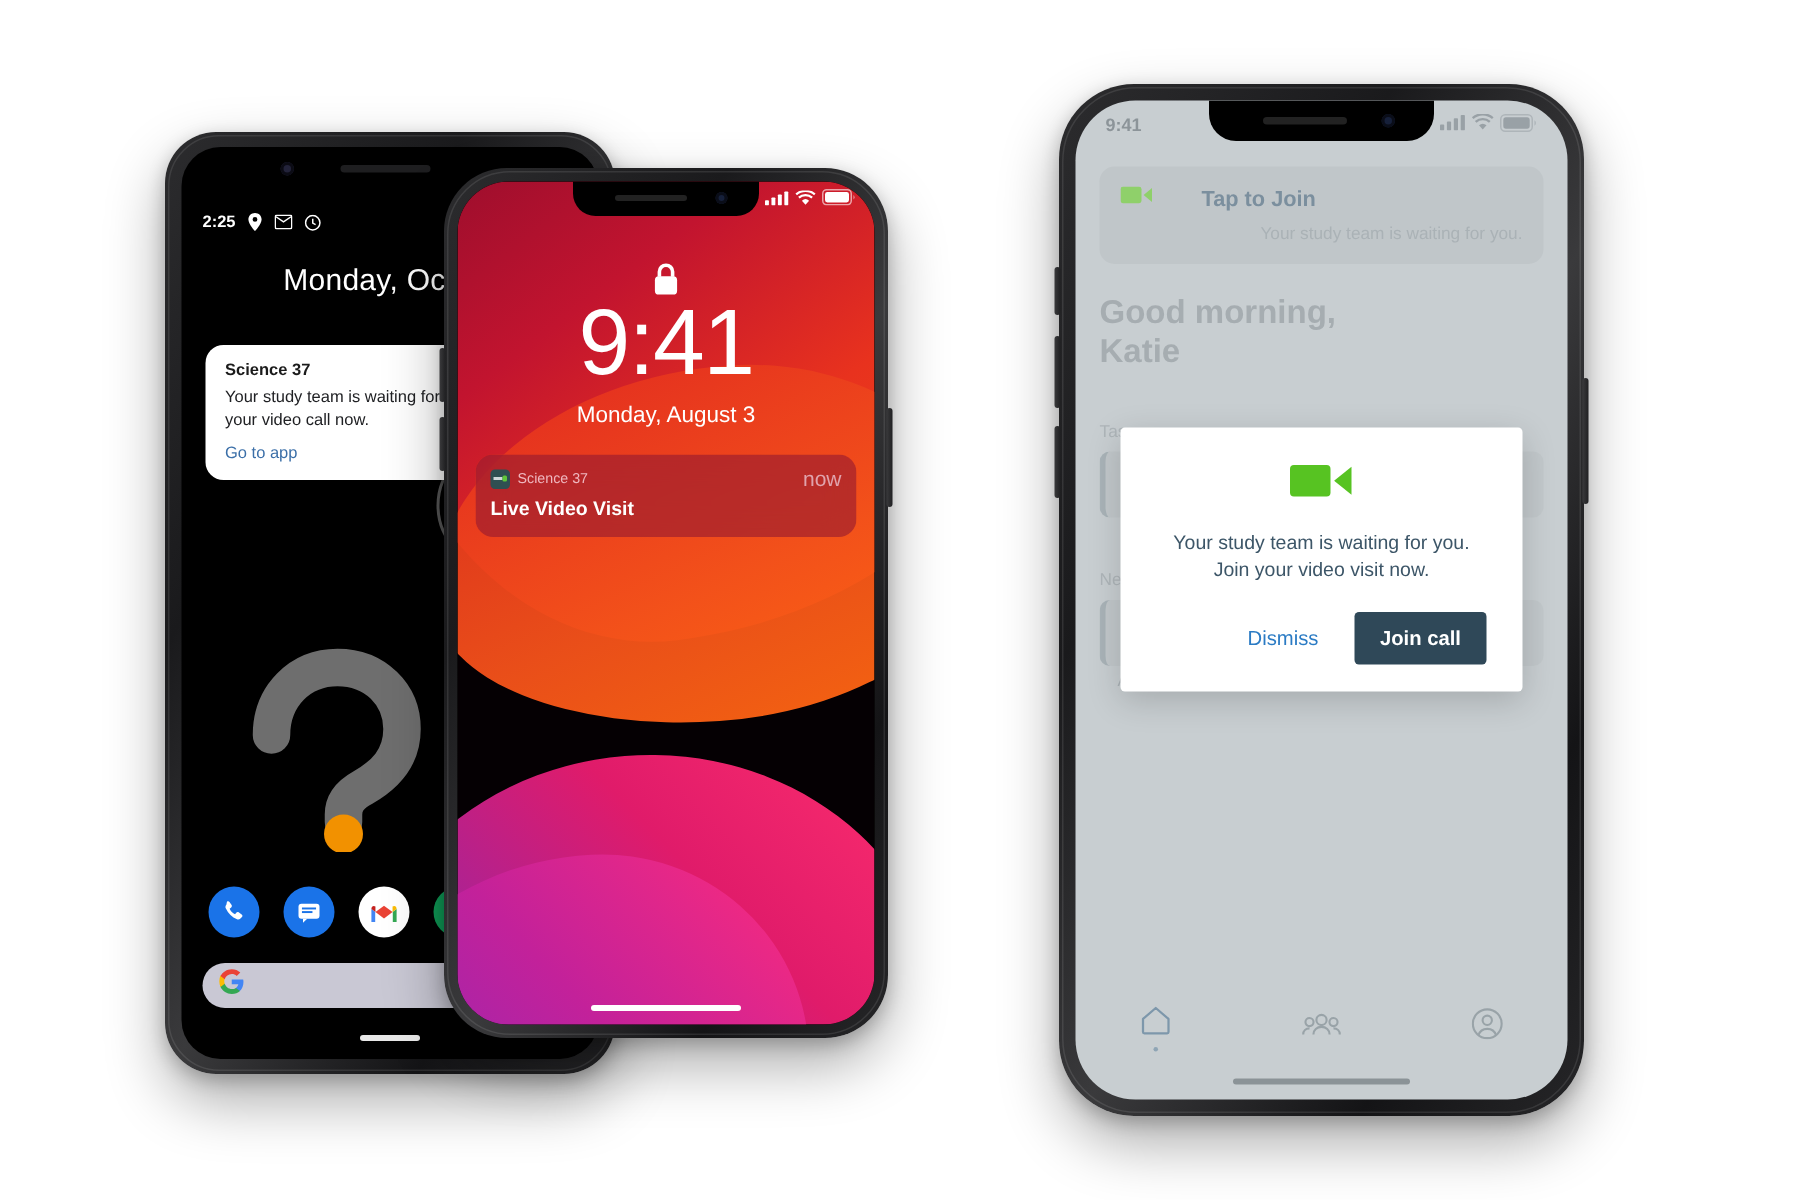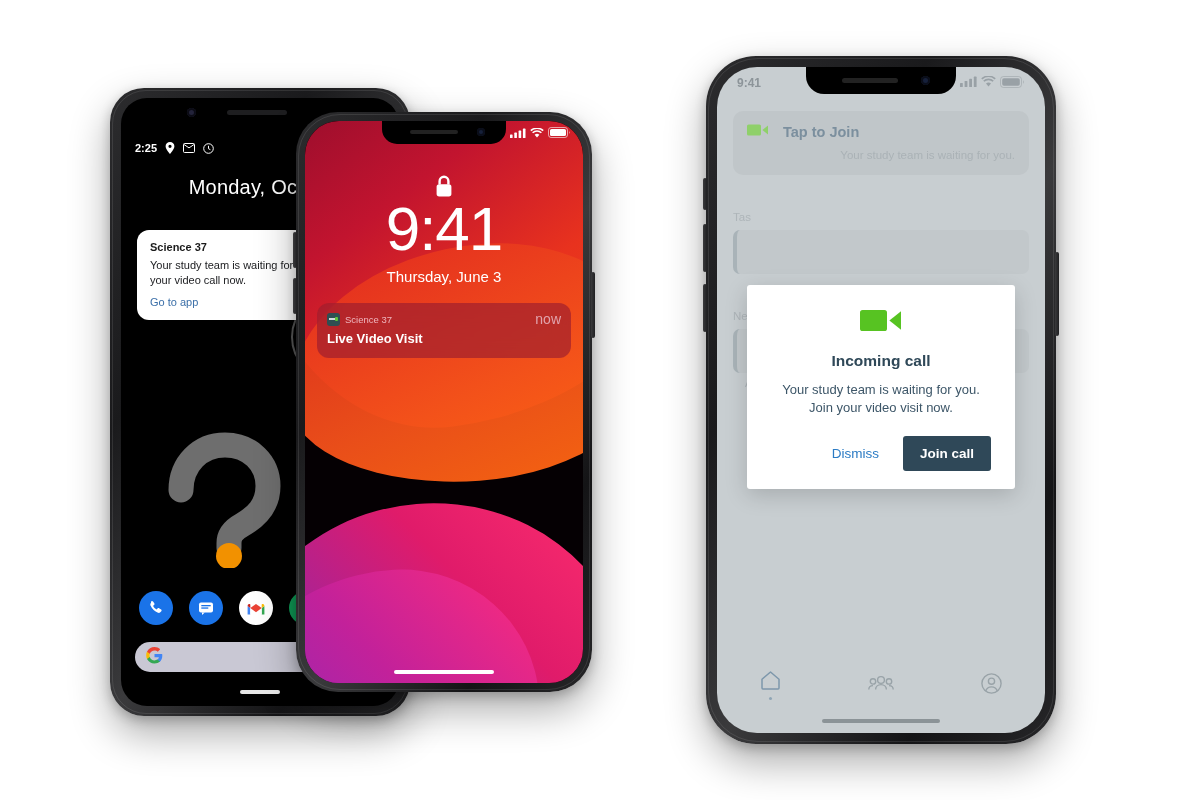--- a/index.html
+++ b/index.html
@@ -116,21 +116,21 @@
   #iphoneApp .frame { border-radius:50px; }
   #iphoneApp .screen { left:11px; top:11px; right:11px; bottom:11px; border-radius:40px; background:#c8ced1; }
   #iphoneApp .ios-notch { width:150px; height:27px; border-radius:0 0 18px 18px; }
   #iphoneApp .ios-notch .sp { left:36px; top:11px; width:56px; height:5px; }
   #iphoneApp .ios-notch .cm { right:26px; top:9px; width:9px; height:9px; }
   .app-status { position:absolute; top:8px; left:0; right:0; height:16px; z-index:7;
                 display:flex; justify-content:space-between; align-items:center; padding:0 20px;
                 color:#8c9499; font-size:12px; font-weight:600; }
   .app-body { position:absolute; inset:0; padding:44px 16px 0; }
   .join-card { background:#c0c6c9; border-radius:10px; padding:12px 14px 14px; }
-  .join-row { display:flex; align-items:center; gap:14px; }
+  .join-row { display:flex; align-items:center; gap:32px; }
   .join-title { color:#7b8f9e; font-size:14.5px; font-weight:600; }
   .join-sub { color:#aab2b6; font-size:11.5px; margin-top:8px; text-align:right; }
   .greet { color:#a6adb1; font-size:22px; font-weight:600; line-height:1.16; margin-top:19px; }
   .sec-label { color:#aeb5b9; font-size:11.5px; margin-top:36px; }
   .task-card { margin-top:7px; background:#c2c8cb; border-radius:7px; height:44px;
                border-left:4px solid #a9b3b8; display:flex; align-items:center; padding-left:12px;
                color:#b3babe; font-size:12px; }
   .task-card2 { margin-top:7px; background:#c2c8cb; border-radius:7px; height:44px;
                border-left:4px solid #a9b3b8; padding:7px 0 0 12px; color:#b3babe; font-size:12px; }
   .avail { color:#a9b1b5; font-size:11px; margin-top:4px; padding-left:12px; }
@@ -289,21 +289,21 @@
       </div>
 
       <div class="ios-lock-ico">
         <svg width="20" height="25" viewBox="0 0 20 25">
           <path d="M5.6 10.5V7.2a4.4 4.4 0 0 1 8.8 0v3.3" fill="none" stroke="#fff" stroke-width="2.4"></path>
           <rect x="2.6" y="10.2" width="14.8" height="12.2" rx="2.6" fill="#fff"></rect>
         </svg>
       </div>
 
       <div class="ios-time">9:41</div>
-      <div class="ios-date">Thursday, June 3</div>
+      <div class="ios-date">Monday, August 3</div>
 
       <div class="ios-notif">
         <div class="hdr">
           <span class="appico"></span>
           <span class="app">Science 37</span>
           <span class="now">now</span>
         </div>
         <div class="ttl">Live Video Visit</div>
       </div>
 
@@ -359,20 +359,22 @@
               <svg width="22" height="14" viewBox="0 0 22 14">
                   <rect x="0" y="1.5" width="14" height="11" rx="1.6" fill="#8fd06a"></rect>
                   <path d="M15.4 7L21 2.4v9.2z" fill="#8fd06a"></path>
                 </svg>
             </span>
             <span class="join-title">Tap to Join</span>
           </div>
           <div class="join-sub">Your study team is waiting for you.</div>
         </div>
 
+        <div class="greet" style="white-space:pre-line;">Good morning,
+Katie</div>
 
         <div class="sec-label">Tas</div>
         <div class="task-card"></div>
 
         <div class="sec-label">Ne</div>
         <div class="task-card2"></div>
         <div class="avail">Available tomorrow</div>
       </div>
 
       <div class="tabbar">
@@ -409,21 +411,20 @@
 
       <div class="modal">
         <div class="vidwrap">
           <span>
             <svg width="42" height="27" viewBox="0 0 42 27">
                 <rect x="0" y="3" width="27" height="21" rx="2.6" fill="#57c322"></rect>
                 <path d="M29.4 13.5L41 4.2v18.6z" fill="#57c322"></path>
               </svg>
           </span>
         </div>
-        <div class="mt">Incoming call</div>
         <div class="mb">Your study team is waiting for you. Join your video visit now.</div>
         <div class="acts">
           <button class="dismiss">Dismiss</button>
           <button class="join">Join call</button>
         </div>
       </div>
     </div>
   </div>
 
 </div>

